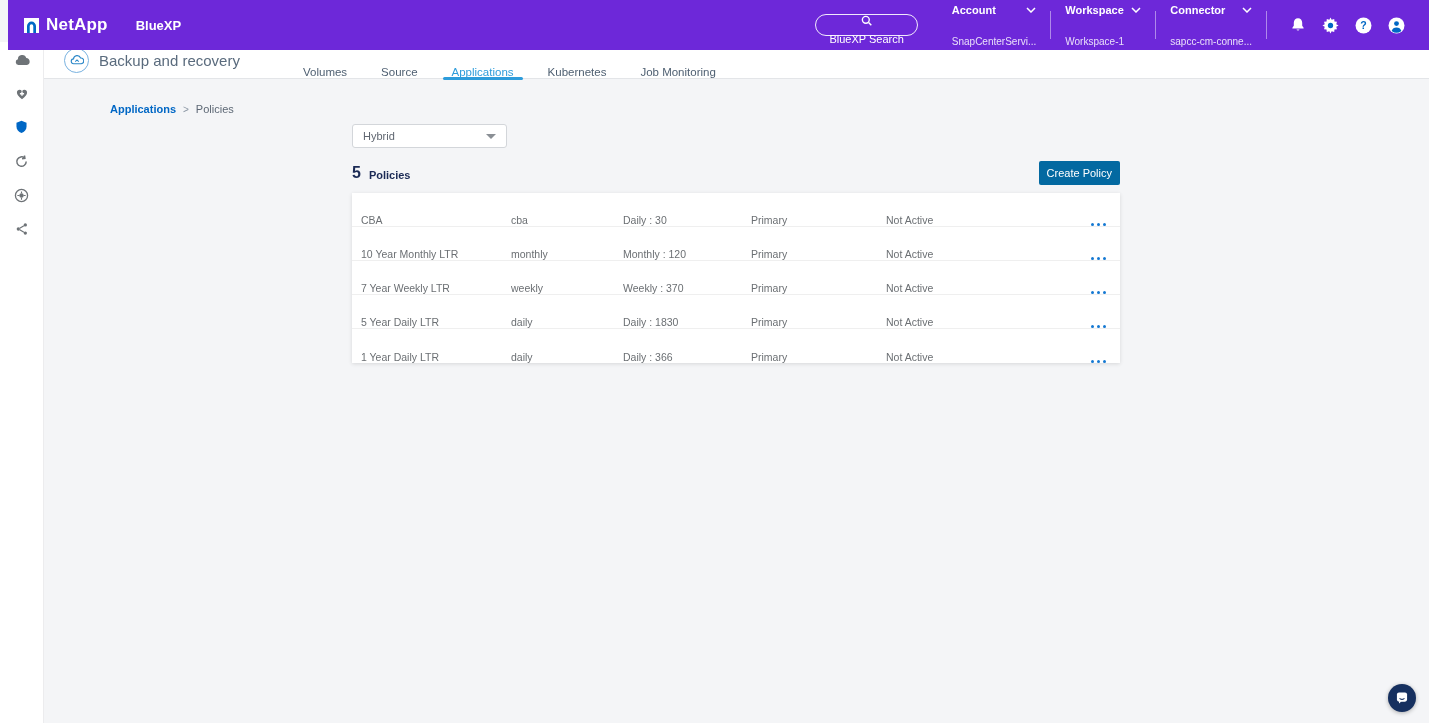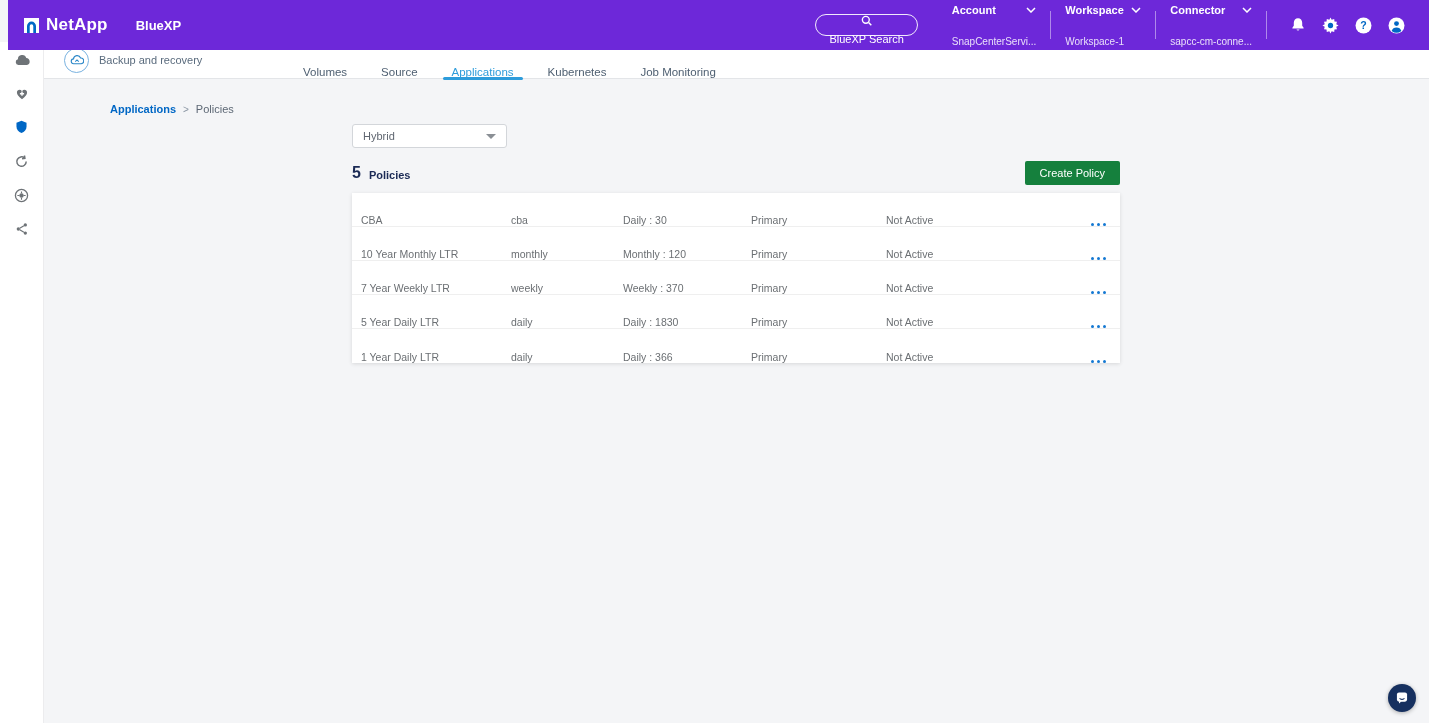--- a/index.html
+++ b/index.html
@@ -48,21 +48,21 @@
   .header {
     position:absolute; top:42px; left:44px; right:0; height:37px;
     background:#fff; border-bottom:1px solid #e3e5e8;
     display:flex; align-items:stretch; z-index:5;
   }
   .service { display:flex; align-items:center; gap:10px; padding-left:20px; width:228px; }
   .service-icon {
     width:25px; height:25px; border:1px solid #79b2e0; border-radius:50%;
     display:flex; align-items:center; justify-content:center; flex:none;
   }
-  .service-title { font-size:11px; color:#5a6b7d; white-space:nowrap; }
+  .service-title { font-size:15px; color:#5a6b7d; white-space:nowrap; }
   .tabs { display:flex; align-items:flex-end; margin-left:14px; }
   .tab { display:flex; align-items:center; padding:0 17px; font-size:11.5px; color:#4f6072; position:relative; cursor:pointer; white-space:nowrap; }
   .tab.active { color:#2D9CDB; }
   .tab.active::after {
     content:""; position:absolute; left:8px; right:8px; bottom:-2px;
     height:3px; background:#2D9CDB; border-radius:2px;
   }
 
   
   .breadcrumb { position:absolute; top:103px; left:110px; font-size:11px; display:flex; align-items:center; gap:7px; }
@@ -79,22 +79,22 @@
   .caret-down {
     width:0; height:0; border-left:5px solid transparent; border-right:5px solid transparent;
     border-top:5px solid #8a8f95;
   }
 
   .content-block { position:absolute; left:352px; top:161px; width:768px; }
   .count-line { display:flex; align-items:center; height:24px; }
   .count-num { font-size:16px; font-weight:bold; color:#1b2a55; }
   .count-label { font-size:11px; font-weight:bold; color:#1b2a55; margin-left:8px; margin-top:3px; }
   .create-btn {
-    margin-left:auto; background:#15803d; color:#fff; font-size:11px;
-    height:24px; padding:0 15px; border:none; border-radius:2px; cursor:pointer;
+    margin-left:auto; background:#0369a1; color:#fff; font-size:11px;
+    height:24px; padding:0 8px; border:none; border-radius:2px; cursor:pointer;
     font-family:"Liberation Sans", sans-serif;
   }
 
   .table { margin-top:8px; background:#fff; box-shadow:0 1px 4px rgba(0,0,0,.12); }
   .thead { background:#2F9FE0; height:27px; display:flex; align-items:center; color:#fff; font-size:10.5px; font-weight:bold; }
   .th { padding:0 9px; position:relative; }
   .th.sep::before { content:""; position:absolute; left:0; top:7px; bottom:7px; width:1px; background:rgba(255,255,255,.5); }
   .c1 { width:150px; } .c2 { width:112px; } .c3 { width:128px; } .c4 { width:135px; } .c5 { width:200px; }
   .c6 { flex:1; }
   .trow { display:flex; align-items:flex-end; height:34px; border-bottom:1px solid #efefef; font-size:10.5px; color:#6b6f73; background:#fff; }

